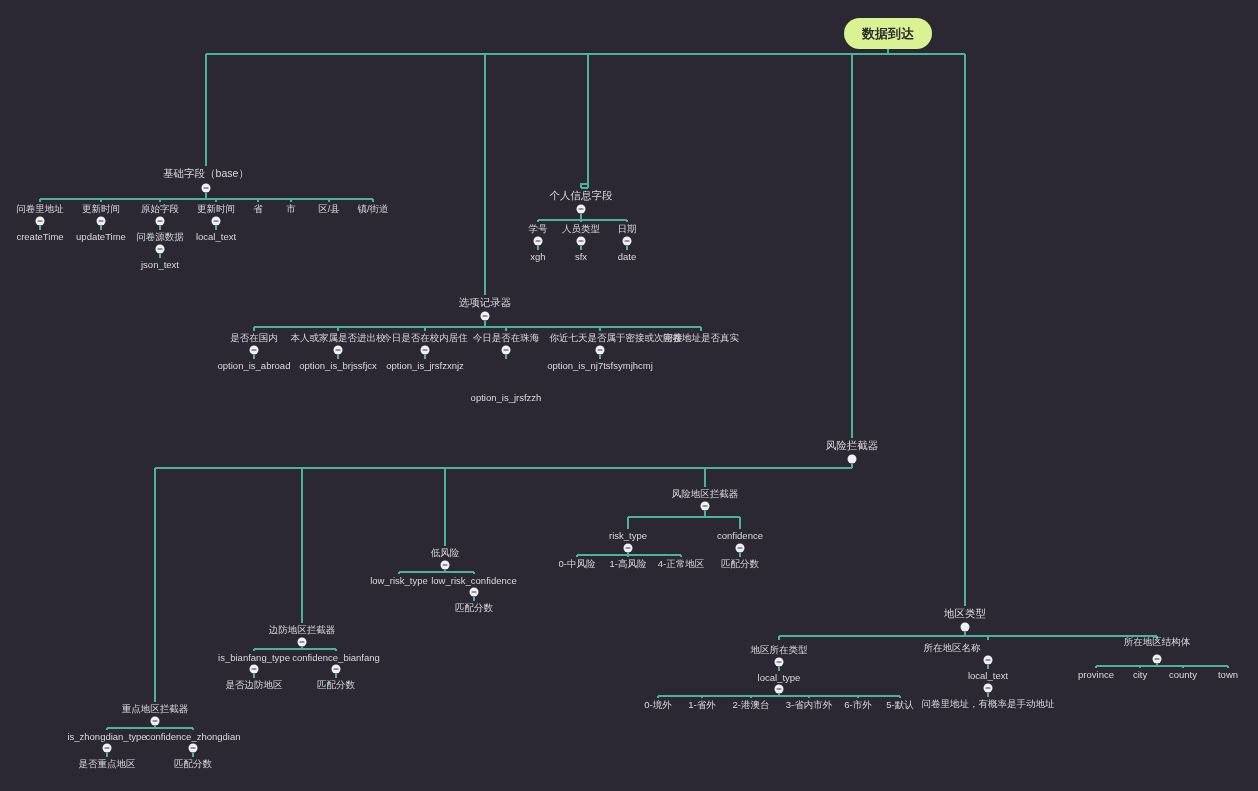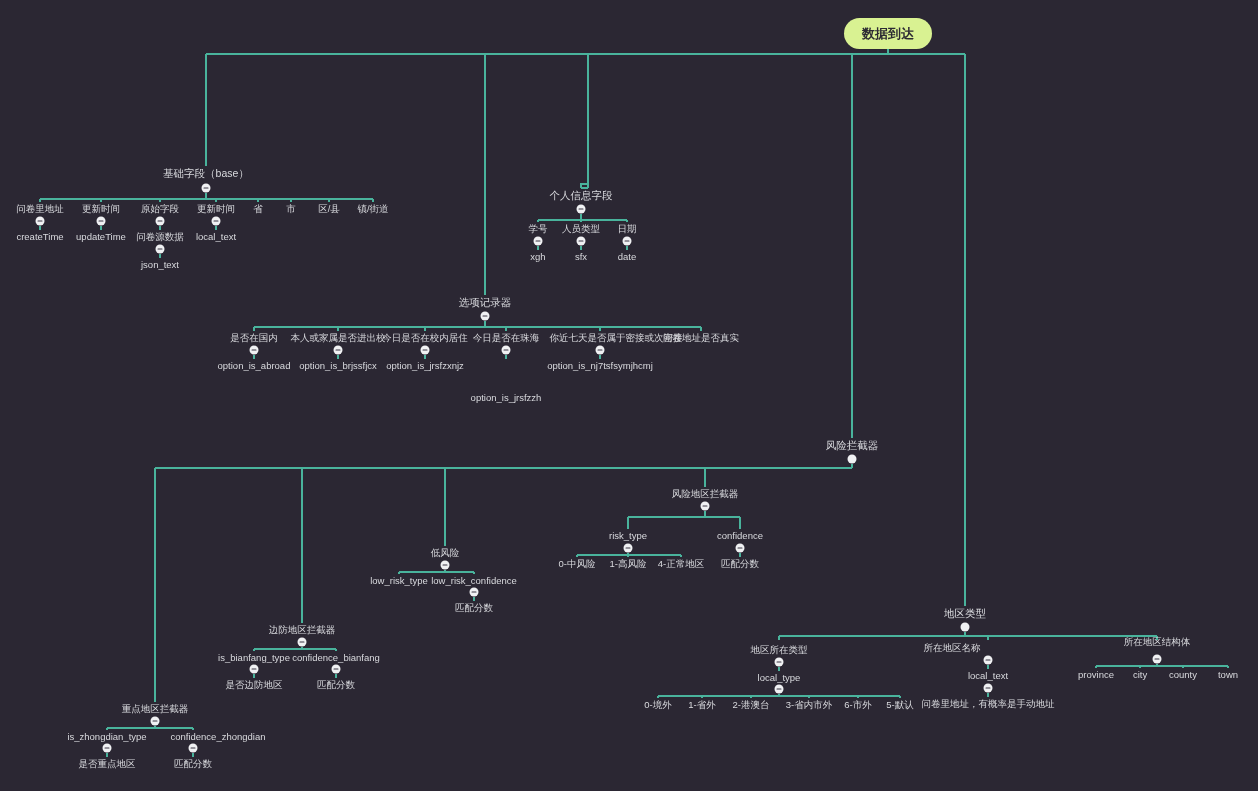--- a/index.html
+++ b/index.html
@@ -159,21 +159,21 @@
   <div class="lbl t10" style="left:254px;top:680px;">是否边防地区</div>
   <div class="lbl t10" style="left:336px;top:653px;">confidence_bianfang</div>
   <div class="knob" style="left:336px;top:669px;"></div>
   <div class="lbl t10" style="left:336px;top:680px;">匹配分数</div>
 
   <div class="lbl t10" style="left:155px;top:704px;">重点地区拦截器</div>
   <div class="knob" style="left:155px;top:721px;"></div>
   <div class="lbl t10" style="left:107px;top:732px;">is_zhongdian_type</div>
   <div class="knob" style="left:107px;top:748px;"></div>
   <div class="lbl t10" style="left:107px;top:759px;">是否重点地区</div>
-  <div class="lbl t10" style="left:193px;top:732px;margin-left:25px;">confidence_zhongdian</div>
+  <div class="lbl t10" style="left:193px;top:732px;">confidence_zhongdian</div>
   <div class="knob" style="left:193px;top:748px;"></div>
   <div class="lbl t10" style="left:193px;top:759px;">匹配分数</div>
 
   <div class="lbl t11" style="left:965px;top:608px;">地区类型</div>
   <div class="knob plain" style="left:965px;top:627px;"></div>
 
   <div class="lbl t10" style="left:779px;top:645px;">地区所在类型</div>
   <div class="knob" style="left:779px;top:662px;"></div>
   <div class="lbl t10" style="left:779px;top:673px;">local_type</div>
   <div class="knob" style="left:779px;top:689px;"></div>

